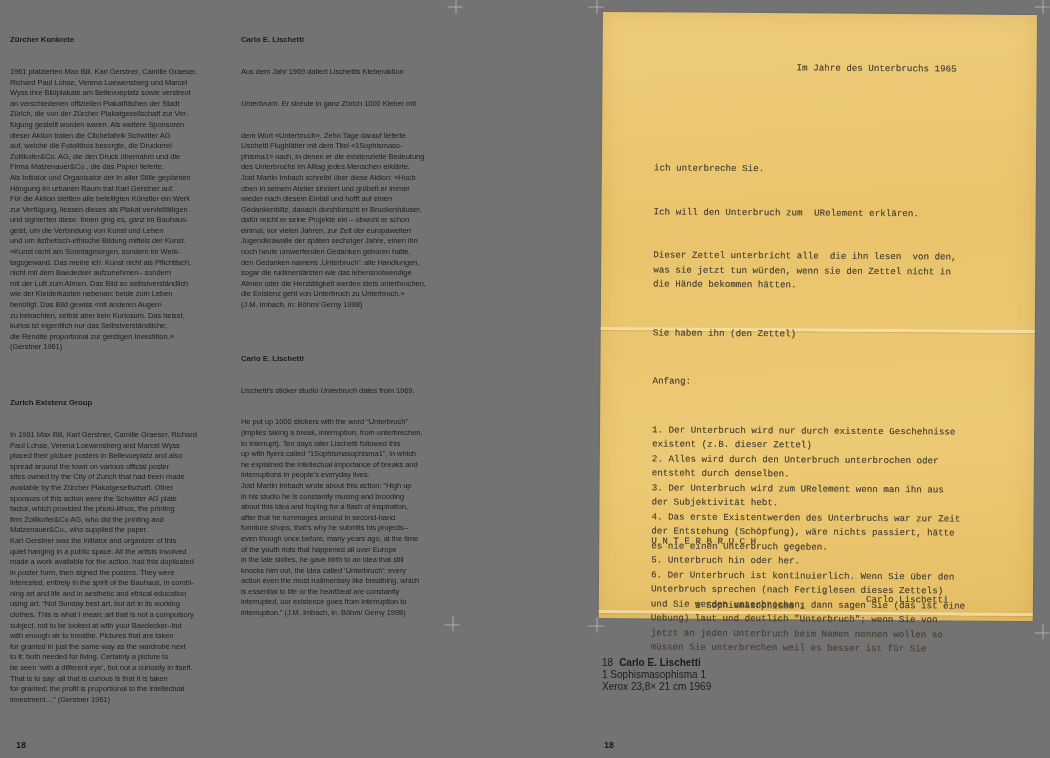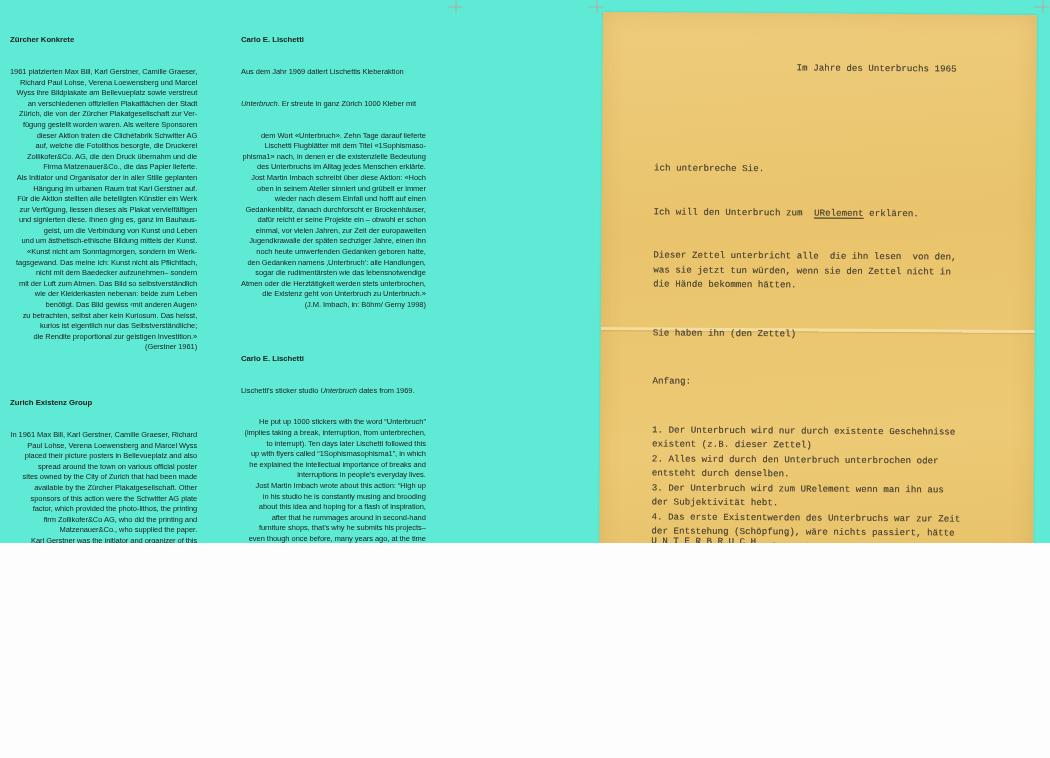--- a/index.html
+++ b/index.html
@@ -1,41 +1,41 @@
 <!DOCTYPE html>
 <html><head>
 <meta charset="utf-8">
 <style>
   html,body{margin:0;padding:0;background:#fdfdfd;}
-  .spread{position:relative;width:1050px;height:543px;background:#5eead4;overflow:hidden;
+  .spread{position:relative;width:1050px;height:758px;background:#737373;overflow:hidden;
           font-family:"Liberation Sans","DejaVu Sans",sans-serif;color:#1c1c1c;}
   
   .col{position:absolute;font-size:7.5px;line-height:10.6px;letter-spacing:-0.05px;white-space:pre;}
   .col .h{font-weight:bold;font-size:7.8px;white-space:pre;}
   .col .h2{margin-top:24px;}
   .col .h2b{margin-top:22px;}
-  .body{white-space:pre;text-align:right;}
+  .body{white-space:pre;}
   .it{font-style:italic;}
   
   .crop{position:absolute;width:15px;height:15px;transform:translate(-50%,-50%);}
   .crop::before,.crop::after{content:"";position:absolute;background:#a9adb0;}
   .crop::before{left:50%;top:0;width:1px;height:100%;}
   .crop::after{top:50%;left:0;height:1px;width:100%;}
   
   .paper{position:absolute;left:603px;top:12px;width:434px;height:606px;
          transform:rotate(0.4deg);transform-origin:top left;
          background:linear-gradient(176deg,#eecc7c 0%,#e9c46c 35%,#ecc974 70%,#e5bf66 100%);
          box-shadow:inset 0 0 22px rgba(150,100,25,0.18), 0 0 3px rgba(0,0,0,0.10);}
   .crease{position:absolute;left:0;width:100%;height:3px;background:rgba(253,241,200,0.55);
           box-shadow:0 1px 1px rgba(170,125,45,0.30);}
   .type{position:absolute;font-family:"Liberation Mono","DejaVu Sans Mono",monospace;
         font-size:9.2px;line-height:14.5px;color:#4a4132;white-space:pre-wrap;
         text-shadow:0.2px 0.2px 0 rgba(74,64,48,0.45);}
   .type .para{margin-top:5px;white-space:pre-wrap;}
-  .u{text-decoration:underline;text-underline-offset:2px;padding-left:6px;}
+  .u{text-underline-offset:2px;padding-left:6px;}
   .footer-right{position:absolute;left:215px;top:8px;}
   
   .caption{position:absolute;left:602px;top:657px;font-size:10px;line-height:12px;}
   .caption .name{font-weight:bold;margin-left:6px;}
   .pageno{position:absolute;font-size:9px;font-weight:bold;}
 </style>
 </head>
 <body>
 
 <div class="spread">

